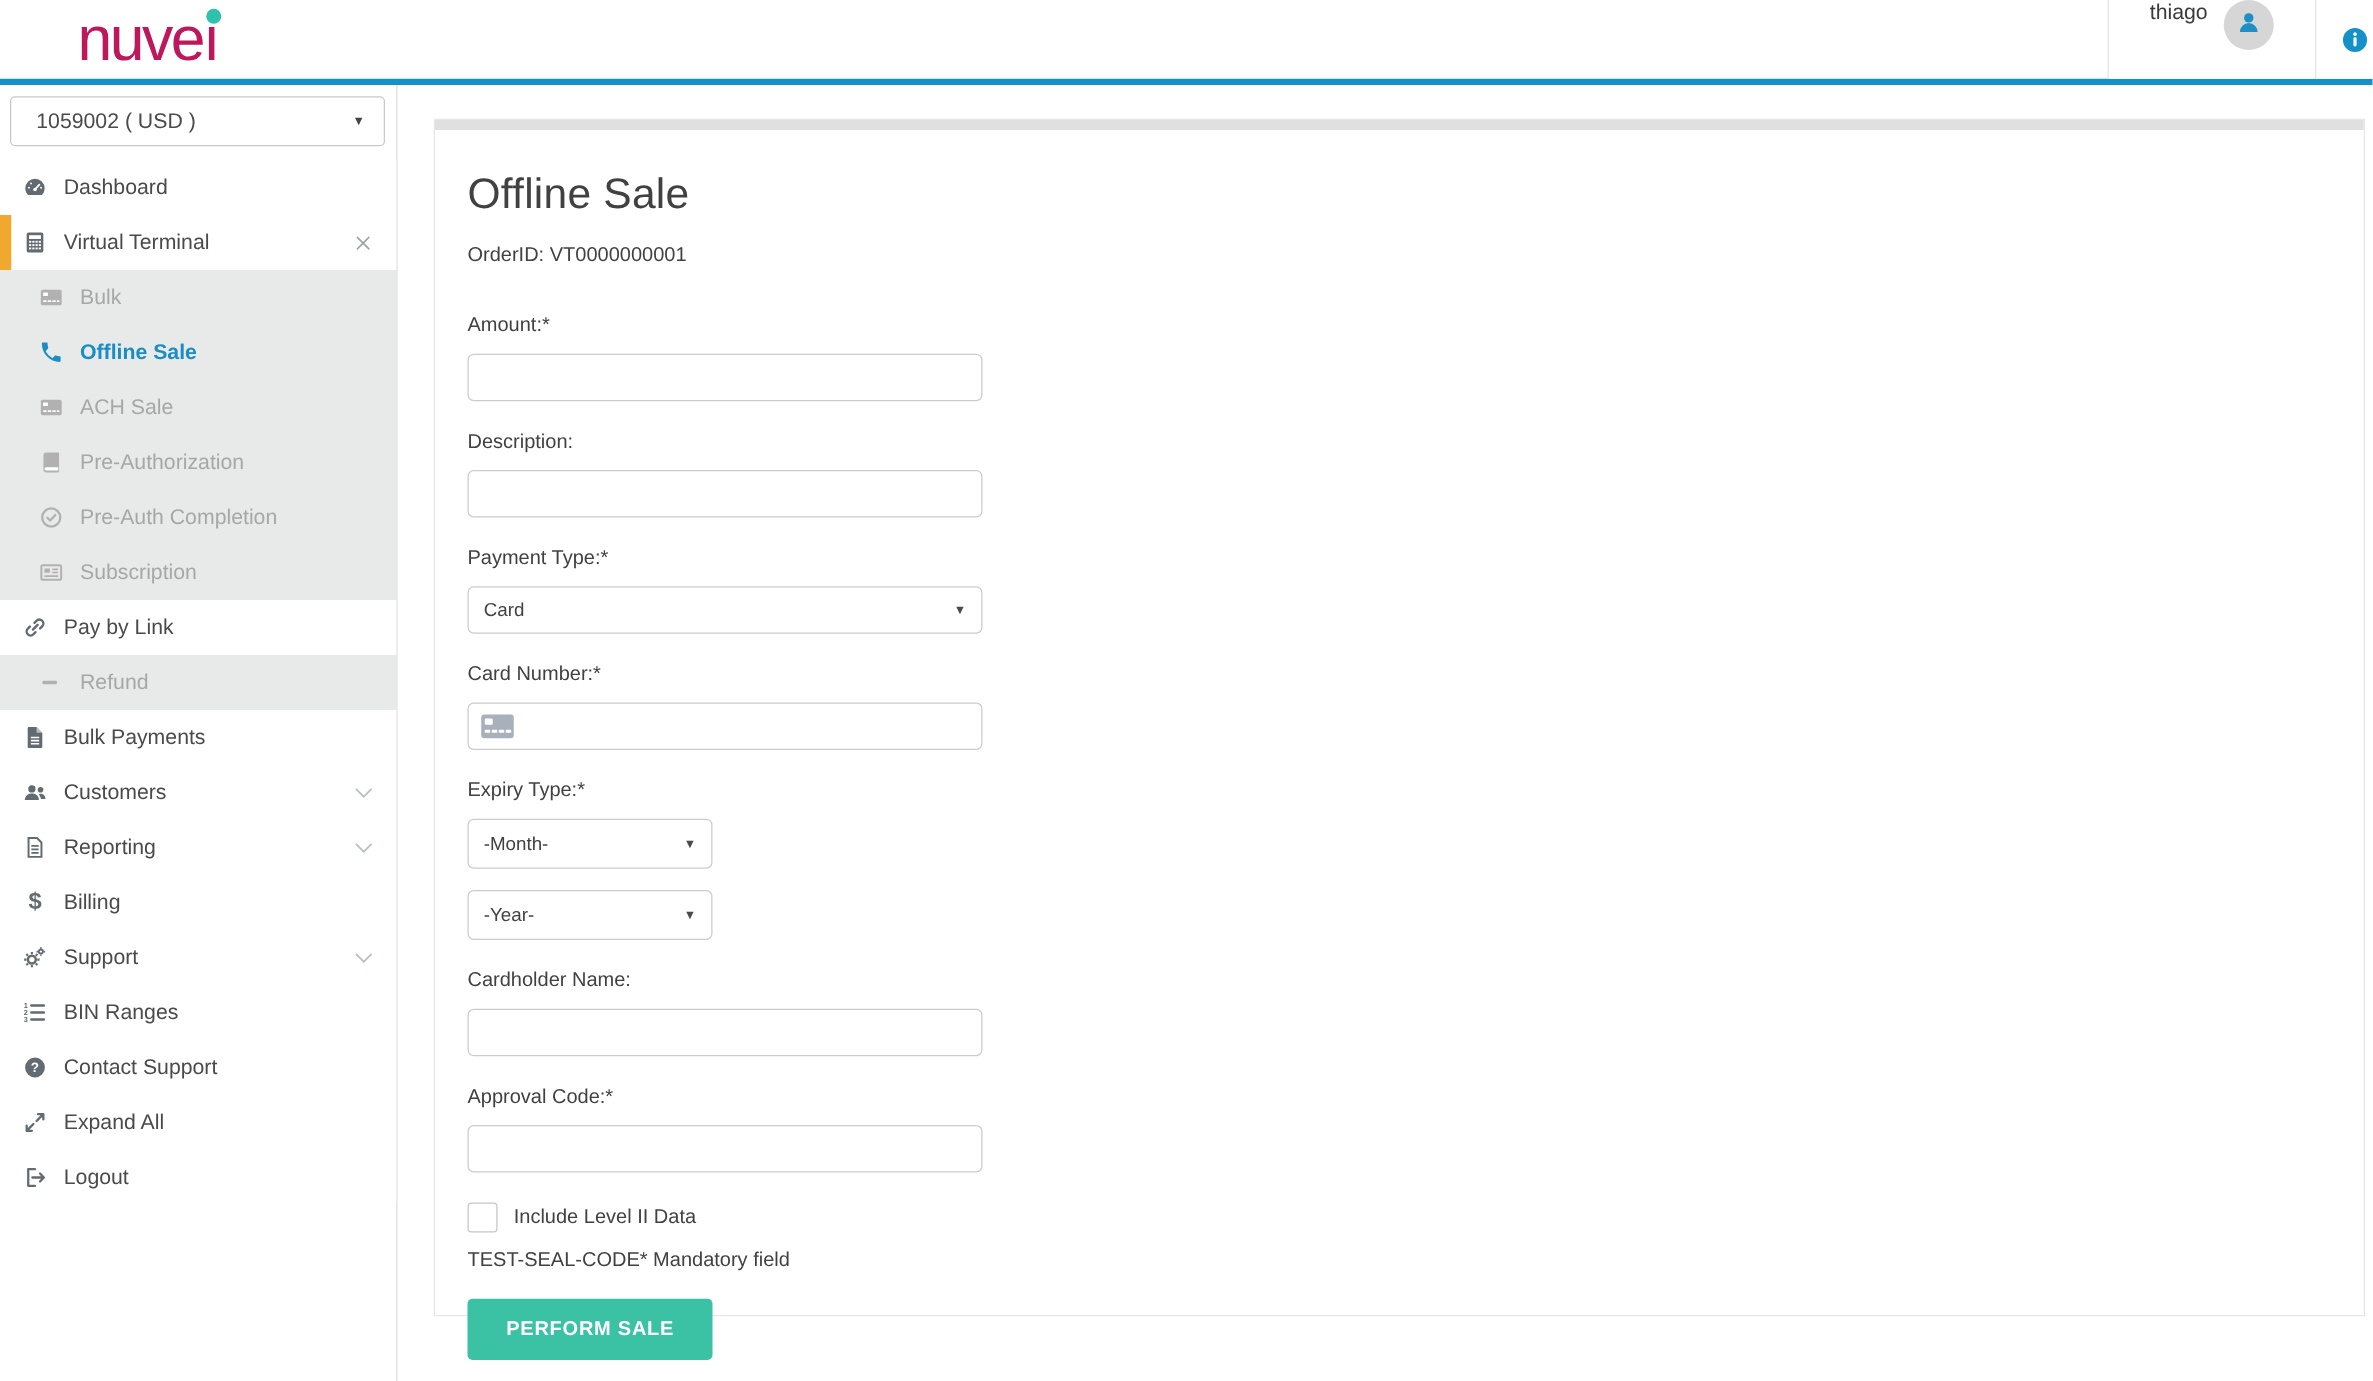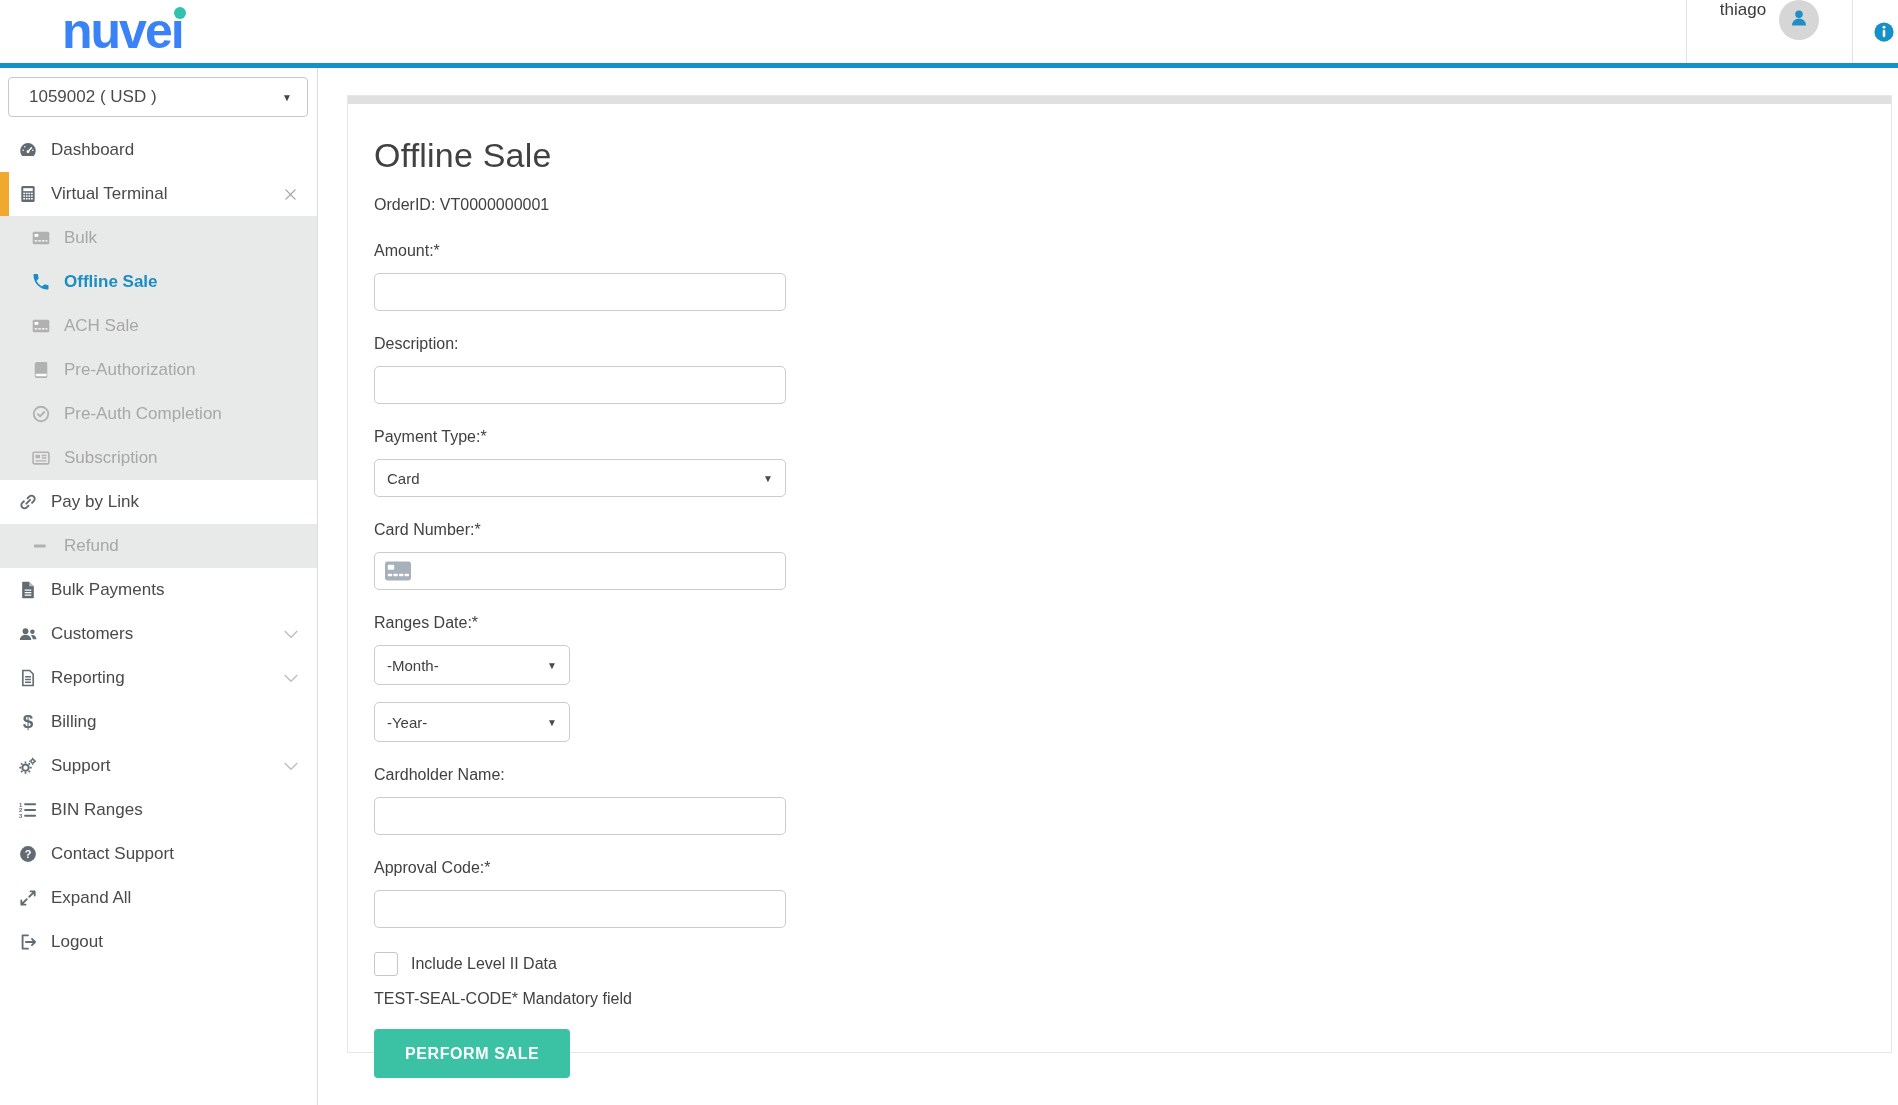--- a/index.html
+++ b/index.html
@@ -12,21 +12,21 @@
     -webkit-font-smoothing:antialiased;
   }
 
   
   .header {
     position:absolute; left:0; top:0; width:1898px; height:68px;
     background:#fff; border-bottom:5px solid #1591c9; z-index:20;
   }
   .logo { position:absolute; left:62px; top:1px; height:62px; cursor:pointer; }
   .logo-text {
-    font-size:50px; font-weight:700; color:#3b82f6;
+    font-size:50px; font-weight:400; color:#be185d;
     letter-spacing:-2px; line-height:60px; display:inline-block;
   }
   .logo-dot {
     position:absolute; top:6px; right:-3px; width:12px; height:12px;
     border-radius:50%; background:#2fc2ae;
   }
   .user-box {
     position:absolute; right:46px; top:0; width:166px; height:63px;
     border-left:1px solid #e3e3e3;
     display:flex; justify-content:center; gap:13px;
@@ -88,21 +88,21 @@
   
   .main-card {
     position:absolute; left:347px; top:95px; width:1545px; height:958px;
     background:#fff; border:1px solid #e7e7e7;
   }
   .card-top { height:8px; background:#e0e0e0; }
   .card-body { padding:32px 40px 0 26px; }
   .page-title { margin:0; font-size:34px; font-weight:300; color:#414141; letter-spacing:.2px; }
   .order-id { margin-top:21px; font-size:16px; color:#414141; }
   .form-group { margin-top:24px; }
-  .form-group.first { margin-top:28px; }
+  .form-group.first { margin-top:38px; }
   .field-label { display:block; font-size:16px; color:#414141; margin-bottom:13px; }
   .text-input {
     width:412px; height:38px; border:1px solid #cccccc; border-radius:5px;
     padding:0 12px; font-size:15px; color:#333; background:#fff;
     font-family:inherit; outline:none; display:block;
   }
   .select {
     width:412px; height:38px; border:1px solid #cccccc; border-radius:5px;
     background:#fff; display:flex; align-items:center; padding:0 12px;
     font-size:15px; color:#414141; cursor:pointer;
@@ -457,21 +457,21 @@
                 <rect x="15" y="14.8" width="4.4" height="2.4" rx=".7"></rect>
                 <rect x="20.6" y="14.8" width="4.4" height="2.4" rx=".7"></rect>
               </g>
             </svg>
           </span>
         <input class="text-input" type="text" value="" style="">
       </div>
     </div>
 
     <div class="form-group">
-      <label class="field-label">Ranges Date:*</label>
+      <label class="field-label">Expiry Type:*</label>
       <div class="select-pair">
         <div class="select small">
           <span>-Month-</span>
           <span class="caret">▼</span>
         </div>
         <div class="select small">
           <span>-Year-</span>
           <span class="caret">▼</span>
         </div>
       </div>

